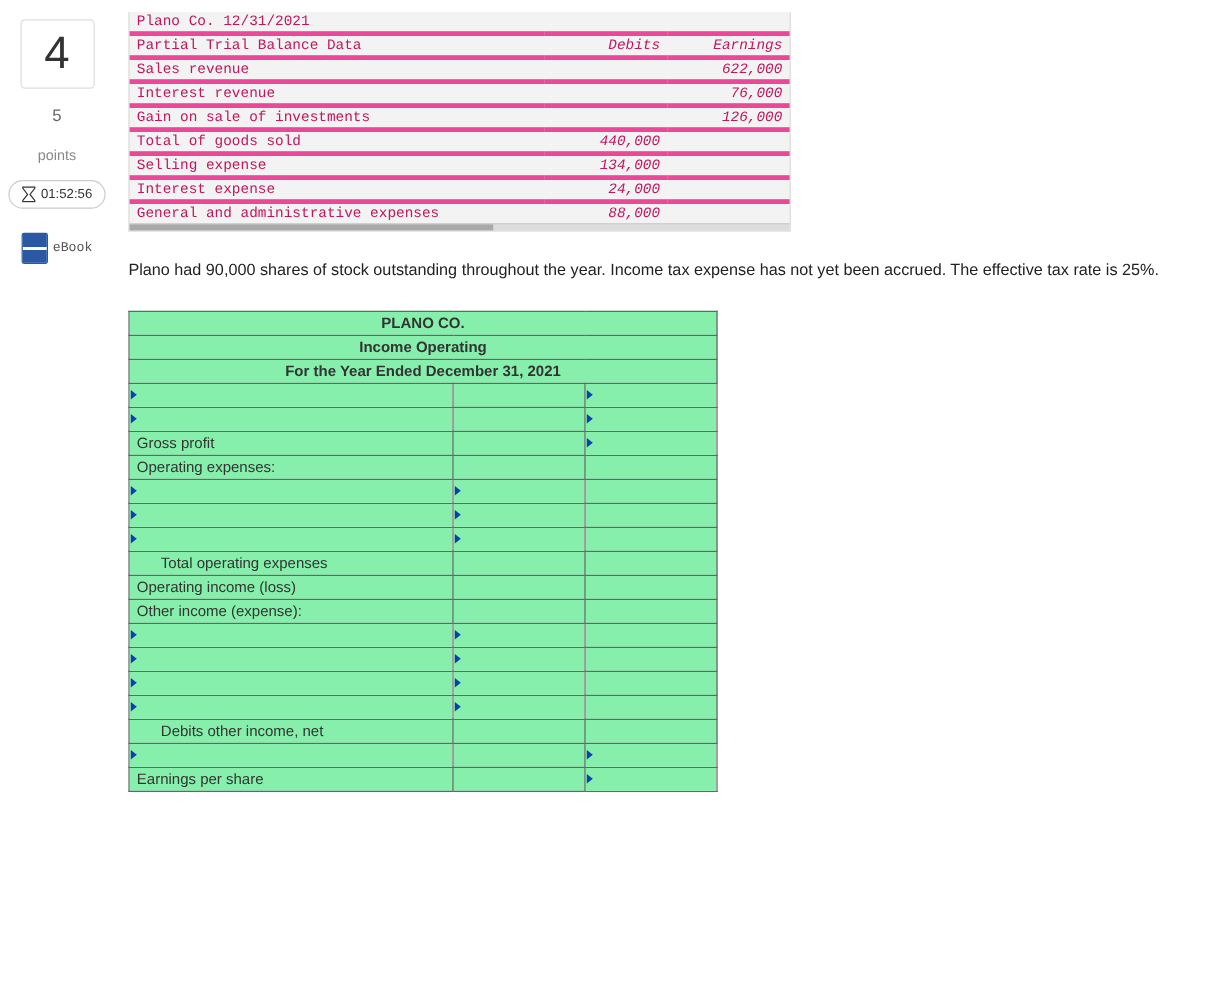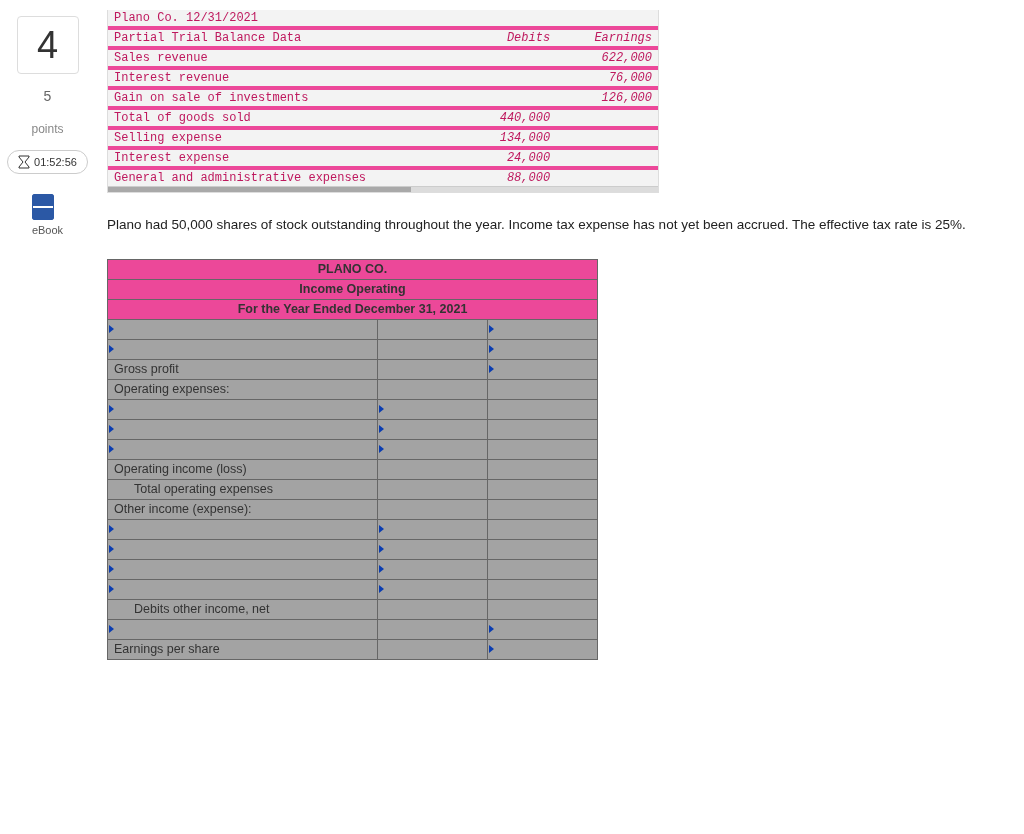--- a/index.html
+++ b/index.html
@@ -48,24 +48,25 @@
     padding: 4px 10px;
     font-size: 11px;
     display: flex;
     align-items: center;
     gap: 4px;
     color: #333;
   }
   .timer svg { width: 12px; height: 14px; }
   .ebook-box {
     display: flex;
-    flex-direction: column;
-    align-items: flex-start;
+    flex-direction: row;
+    align-items: center;
     gap: 4px;
     margin-top: 6px;
+    font-family: Liberation Mono, monospace;
   }
   .ebook-icon {
     width: 22px;
     height: 26px;
     border: 1px solid #2b58a5;
     border-radius: 2px;
     background: linear-gradient(#2b58a5 0 45%, #fff 45% 55%, #2b58a5 55% 100%);
     position: relative;
   }
   .ebook-label { font-size: 11px; color: #555; }
@@ -114,25 +115,25 @@
   .red-instr { color: #d9272d; font-weight: bold; }
   .stmt-wrap { margin-top: 24px; }
   .stmt {
     border-collapse: collapse;
     font-size: 12.5px;
   }
   .stmt td {
     border: 1px solid #666;
     height: 20px;
     padding: 2px 6px;
-    background: #a3a3a3;
+    background: #86efac;
     vertical-align: middle;
   }
   .stmt .hdr {
-    background: #ec4899;
+    background: #86efac;
     text-align: center;
     font-weight: bold;
   }
   .stmt .colA { width: 270px; }
   .stmt .colB { width: 110px; }
   .stmt .colC { width: 110px; }
   .stmt .indent { padding-left: 26px; }
   .stmt .dropcell, .stmt .inputcell { position: relative; }
   .stmt .tri {
     position: absolute;
@@ -215,21 +216,21 @@
         <tr>
               <td class="label">General and administrative expenses</td>
               <td class="num">88,000</td>
               <td class="num"></td>
             </tr>
       </tbody>
         </table>
       <div class="scrollhint"></div>
     </div>
 
-    <p class="body-text">Plano had 50,000 shares of stock outstanding throughout the year. Income tax expense has not yet been accrued. The effective tax rate is 25%.</p>
+    <p class="body-text">Plano had 90,000 shares of stock outstanding throughout the year. Income tax expense has not yet been accrued. The effective tax rate is 25%.</p>
 
 
     <div class="stmt-wrap">
       <table class="stmt">
         <tbody>
             <tr>
               <td class="hdr colA" colspan="3">PLANO CO.</td>
             </tr>
         <tr>
               <td class="hdr" colspan="3">Income Operating</td>
@@ -289,26 +290,26 @@
         <tr>
               <td class="dropcell">
                 <span class="tri"></span>
               </td>
               <td class="inputcell">
                 <span class="tri"></span>
               </td>
               <td></td>
             </tr>
         <tr>
+              <td class="indent">Total operating expenses</td>
+              <td></td>
+              <td></td>
+            </tr>
+        <tr>
               <td>Operating income (loss)</td>
-              <td></td>
-              <td></td>
-            </tr>
-        <tr>
-              <td class="indent">Total operating expenses</td>
               <td></td>
               <td></td>
             </tr>
         <tr>
               <td>Other income (expense):</td>
               <td></td>
               <td></td>
             </tr>
         <tr>
               <td class="dropcell">

